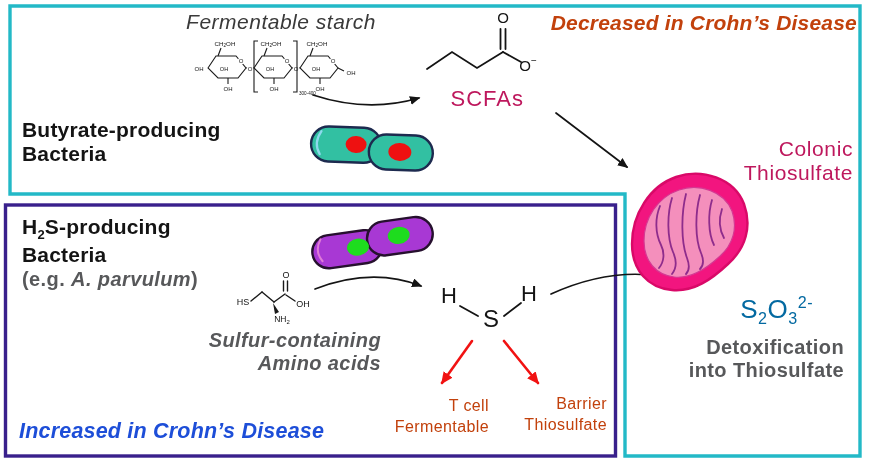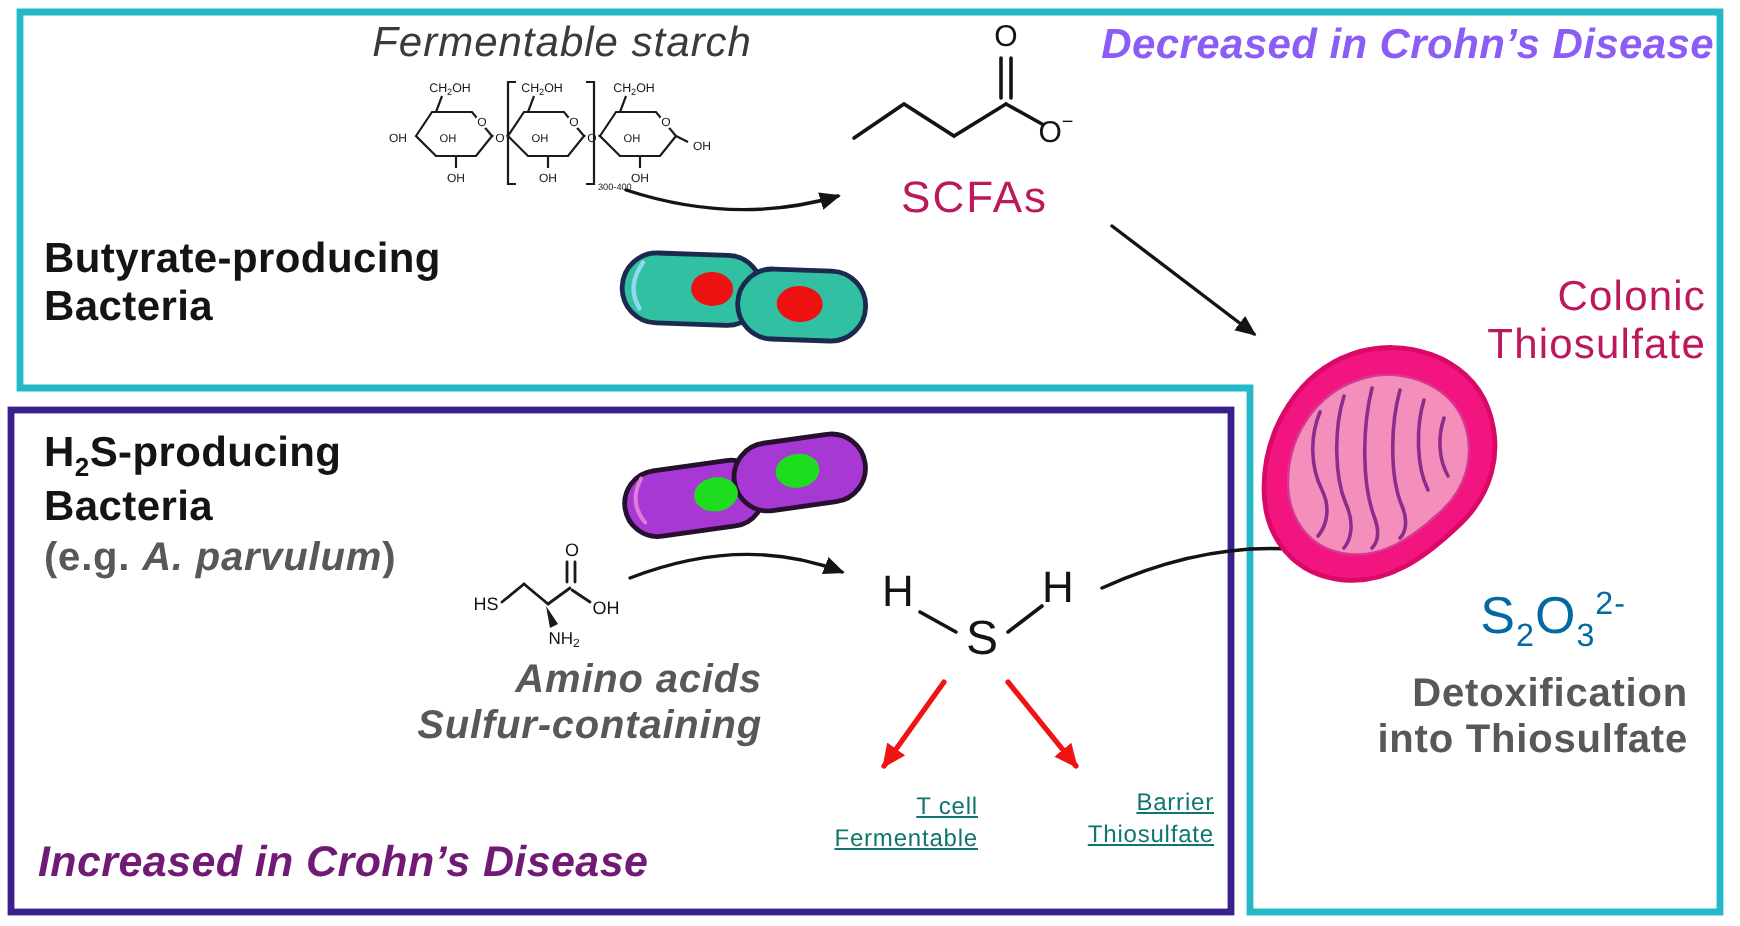--- a/index.html
+++ b/index.html
@@ -9,23 +9,23 @@
   }
   .stage svg{position:absolute;left:0;top:0;font-family:"Liberation Sans",sans-serif;}
   .txt{position:absolute;white-space:nowrap;line-height:1.15;}
   .center{text-align:right;}
   .right{text-align:right;}
   .it{font-style:italic;}
   .b{font-weight:bold;}
   .black{color:#141414;font-size:21px;letter-spacing:.2px;}
   .gray{color:#be185d;font-size:21px;letter-spacing:.6px;}
   .gray20{color:#57585a;font-size:20px;letter-spacing:.4px;font-weight:bold;}
-  .tealtxt{color:#8b5cf6;font-size:21px;letter-spacing:.2px;}
-  .purpletxt{color:#701a75;font-size:21.5px;letter-spacing:.2px;}
-  .redtxt{color:#0f766e;font-size:12px;letter-spacing:.4px;text-decoration:underline;}
+  .tealtxt{color:#c2410c;font-size:21px;letter-spacing:.2px;}
+  .purpletxt{color:#1d4ed8;font-size:21.5px;letter-spacing:.2px;}
+  .redtxt{color:#c2410c;font-size:16px;letter-spacing:.4px;}
   .formula{color:#0369a1;font-size:26px;letter-spacing:.5px;}
   .txt sub{font-size:62%;}
   .txt sup{font-size:62%;}
   .halo{stroke:#ffffff;stroke-width:2.6px;paint-order:stroke;fill:#141414;}
   .bond{stroke:#141414;stroke-width:1.8;fill:none;stroke-linecap:round;}
   .thinbond{stroke:#1a1a1a;stroke-width:1.1;fill:none;}
   .cysbond{stroke:#1a1a1a;stroke-width:1.4;fill:none;stroke-linecap:round;}
   .arrow{stroke:#141414;stroke-width:1.7;fill:none;stroke-linecap:round;}
   .redarrow{stroke:#f11212;stroke-width:2.6;fill:none;stroke-linecap:round;}
   .bact-teal{fill:#32c0a2;stroke:#1d2a4f;stroke-width:2.4;}
@@ -184,22 +184,22 @@
 
   <div class="txt b black" style="left:22px;top:215px;">
     <div><span>H</span><sub>2</sub><span>S-producing</span></div>
     <div>Bacteria</div>
   </div>
   <div class="txt gray20" style="left:22px;top:268px;">
     <span>(e.g. </span><span class="it">A. parvulum</span><span>)</span>
   </div>
 
   <div class="txt it gray20 center" style="left:185px;top:329px;width:196px;">
+    <div>Sulfur-containing</div>
     <div>Amino acids</div>
-    <div>Sulfur-containing</div>
   </div>
 
   <div class="txt b it purpletxt" style="left:19px;top:419px;">Increased in Crohn’s Disease</div>
 
   <div class="txt redtxt center" style="left:381px;top:396px;width:108px;line-height:1.3;">
     <div>T cell</div>
     <div>Fermentable</div>
   </div>
   <div class="txt redtxt center" style="left:492px;top:394px;width:115px;line-height:1.3;">
     <div>Barrier</div>

